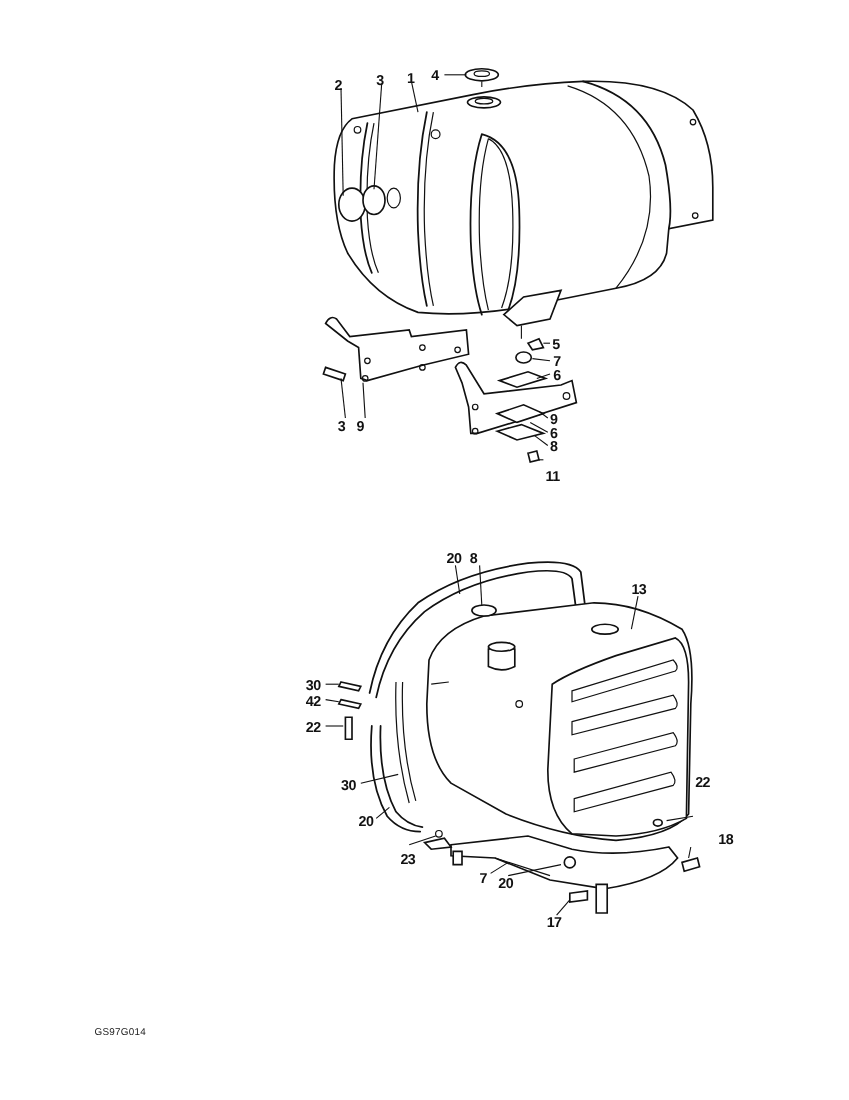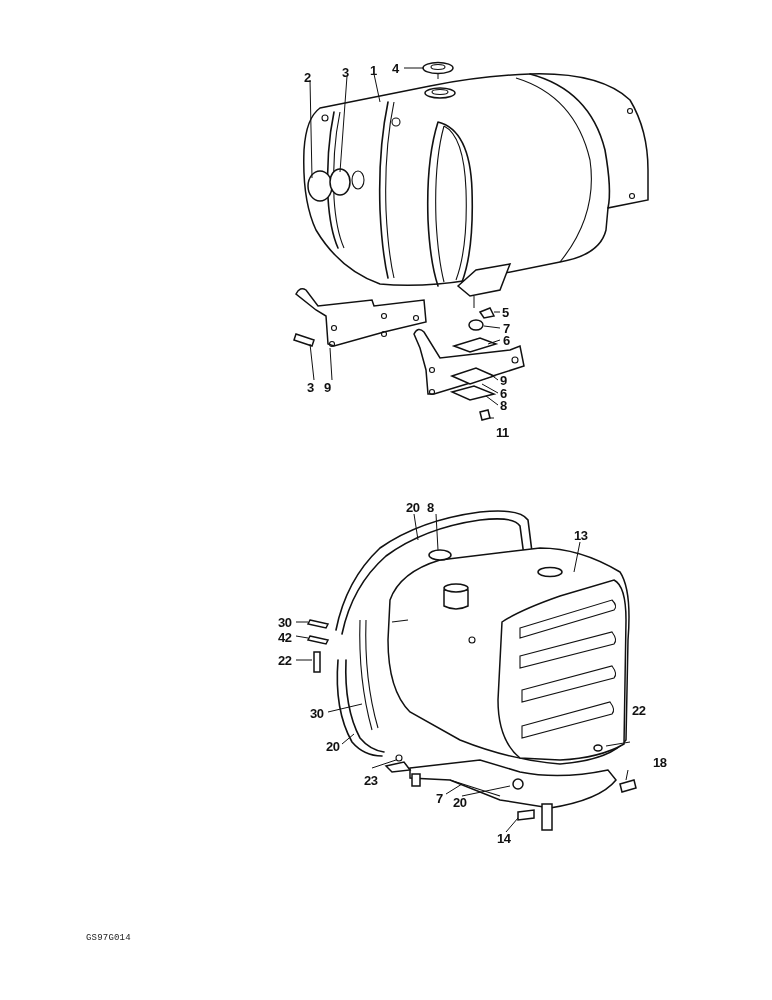--- a/index.html
+++ b/index.html
@@ -1,19 +1,19 @@
 <!DOCTYPE html>
 <html><head>
 <meta charset="utf-8">
 <style>
   html, body { margin:0; padding:0; background:#ffffff; }
   body { width:772px; height:1000px; position:relative; overflow:hidden; font-family:"Liberation Sans", sans-serif; }
   .figure { position:absolute; left:0; top:0; width:772px; height:1000px; }
   .callout { position:absolute; font-family:"Liberation Sans", sans-serif; font-size:13px; font-weight:bold; color:#111; line-height:1; letter-spacing:-0.5px; }
-  .ref { position:absolute; left:86px; top:933px; font-family:Liberation Mono, monospace; font-size:9px; color:#222; letter-spacing:0.2px;text-align:right; }
+  .ref { position:absolute; left:86px; top:933px; font-family:Liberation Sans, sans-serif; font-size:9px; color:#222; letter-spacing:0.2px;text-align:right; }
   svg { position:absolute; left:0; top:0; }
   .st { fill:none; stroke:#111; stroke-width:1.6; stroke-linejoin:round; stroke-linecap:round; }
   .st2 { fill:none; stroke:#111; stroke-width:1.1; }
   .fl { fill:#fff; stroke:#111; stroke-width:1.5; }
   .ln { stroke:#111; stroke-width:1; fill:none; }
 </style>
 </head>
 <body>
 
 <div class="figure">
@@ -161,16 +161,16 @@
   <span class="callout" style="left:278px;top:616px">30</span>
   <span class="callout" style="left:278px;top:631px">42</span>
   <span class="callout" style="left:278px;top:654px">22</span>
   <span class="callout" style="left:310px;top:707px">30</span>
   <span class="callout" style="left:326px;top:740px">20</span>
   <span class="callout" style="left:364px;top:774px">23</span>
   <span class="callout" style="left:632px;top:704px">22</span>
   <span class="callout" style="left:653px;top:756px">18</span>
   <span class="callout" style="left:436px;top:792px">7</span>
   <span class="callout" style="left:453px;top:796px">20</span>
-  <span class="callout" style="left:497px;top:832px">14</span>
+  <span class="callout" style="left:497px;top:832px">17</span>
 
   <span class="ref">GS97G014</span>
 </div>
 
 </body></html>

